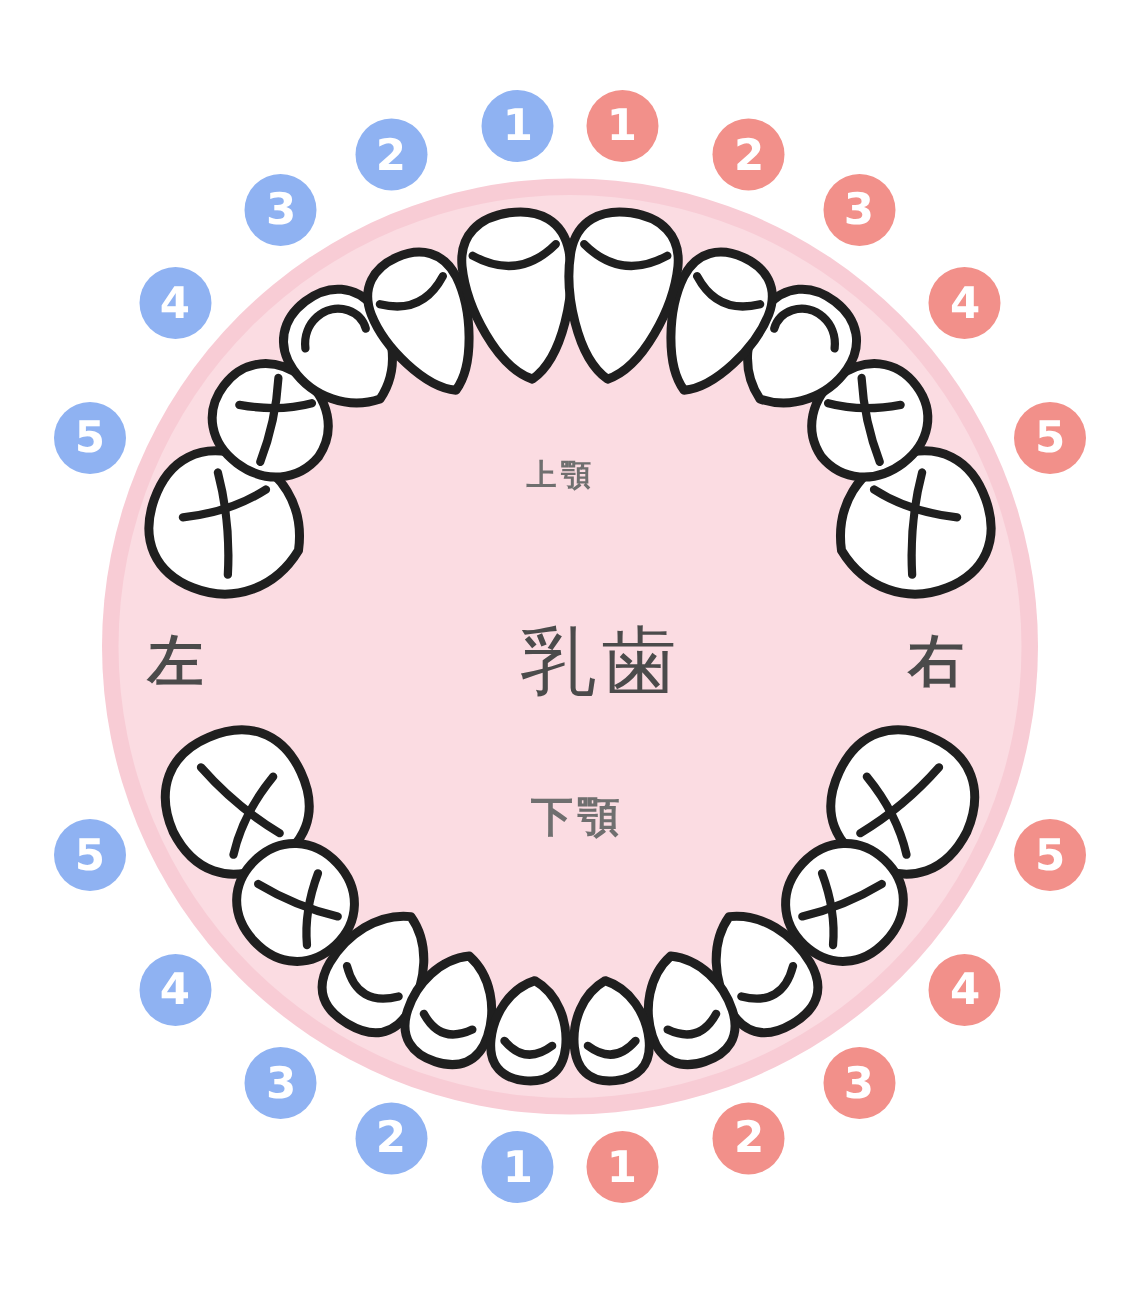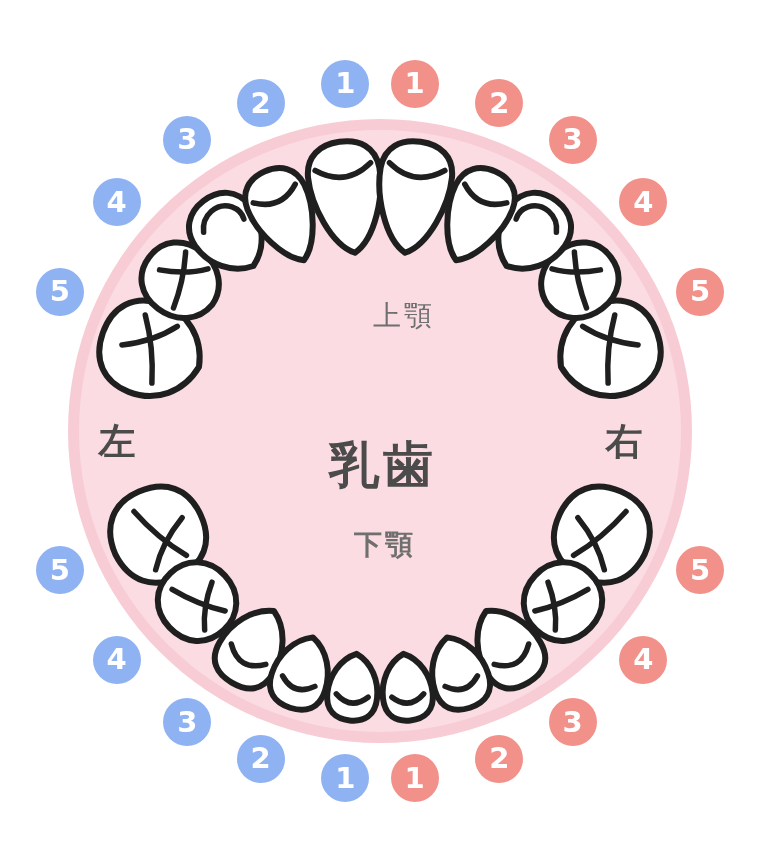--- a/index.html
+++ b/index.html
@@ -8,22 +8,22 @@
     background:#ffffff;
     font-family:"DejaVu Sans", sans-serif;
   }
   .stage svg { position:absolute; left:0; top:0; }
   .mouth-rim  { fill:var(--mouth-rim); }
   .mouth-fill { fill:var(--mouth-fill); }
   .t-body { fill:var(--tooth-fill); stroke:var(--tooth-outline); stroke-width:6; stroke-linejoin:round; }
   .t-line { fill:none; stroke:var(--tooth-outline); stroke-width:5.5; stroke-linecap:round; }
 
   .label { position:absolute; transform:translate(-50%,-50%); white-space:nowrap; line-height:1; }
-  .label-center { left:383px; top:441px; font-size:50px; font-weight:bold; letter-spacing:4px; color:var(--center-text);margin-top:24px; }
-  .label-upper  { left:404px; top:316px; font-size:28px; font-weight:400; letter-spacing:3px; color:var(--jaw-text); }
+  .label-center { left:401px; top:441px; font-size:50px; font-weight:normal; letter-spacing:4px; color:var(--center-text); }
+  .label-upper  { left:374px; top:316px; font-size:20px; font-weight:700; letter-spacing:3px; color:var(--jaw-text); }
   .label-lower  { left:385px; top:545px; font-size:28px; font-weight:700; letter-spacing:3px; color:var(--jaw-text); }
   .label-left   { left:117px; top:441px; font-size:37px; font-weight:bold; color:var(--center-text); }
   .label-right  { left:624px; top:441px; font-size:37px; font-weight:bold; color:var(--center-text); }
 
   .badge {
     position:absolute; width:48px; height:48px; border-radius:50%;
     display:flex; align-items:center; justify-content:center;
     color:var(--badge-number); font-size:29px; font-weight:bold; line-height:1;
   }
   .badge-left  { background:var(--left-badge); }

